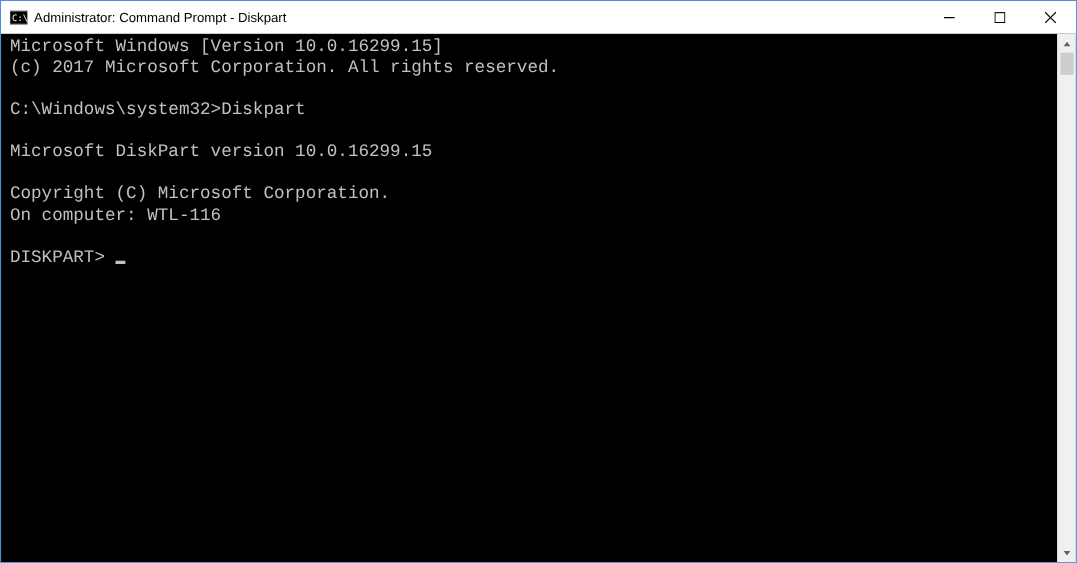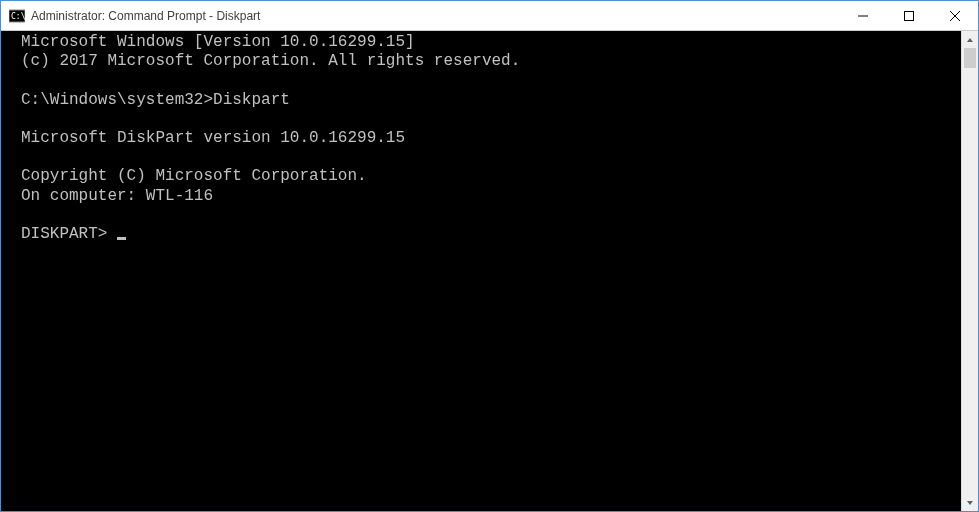--- a/index.html
+++ b/index.html
@@ -22,21 +22,21 @@
     width: 16px;
     height: 16px;
     margin-left: 8px;
     margin-right: 6px;
     display: flex;
     align-items: center;
     justify-content: center;
   }
   .titlebar-title {
     font-size: 12px;
-    color: #404040;
+    color: #000000;
     flex: 1;
     white-space: nowrap;
   }
   .win-controls {
     display: flex;
     height: 100%;
   }
   .win-btn {
     width: 46px;
     height: 100%;
@@ -53,21 +53,21 @@
     background: #000;
     display: flex;
   }
   .terminal {
     flex: 1;
     background: #000;
     color: #c0c0c0;
     font-family: Consolas, "Courier New", monospace;
     font-size: 16px;
     line-height: 1.2;
-    padding: 2px 20px;
+    padding: 2px 8px;
     white-space: pre;
     overflow: hidden;
   }
   .scrollbar {
     width: 17px;
     background: #f0f0f0;
     display: flex;
     flex-direction: column;
     border-left: 1px solid #ddd;
   }

